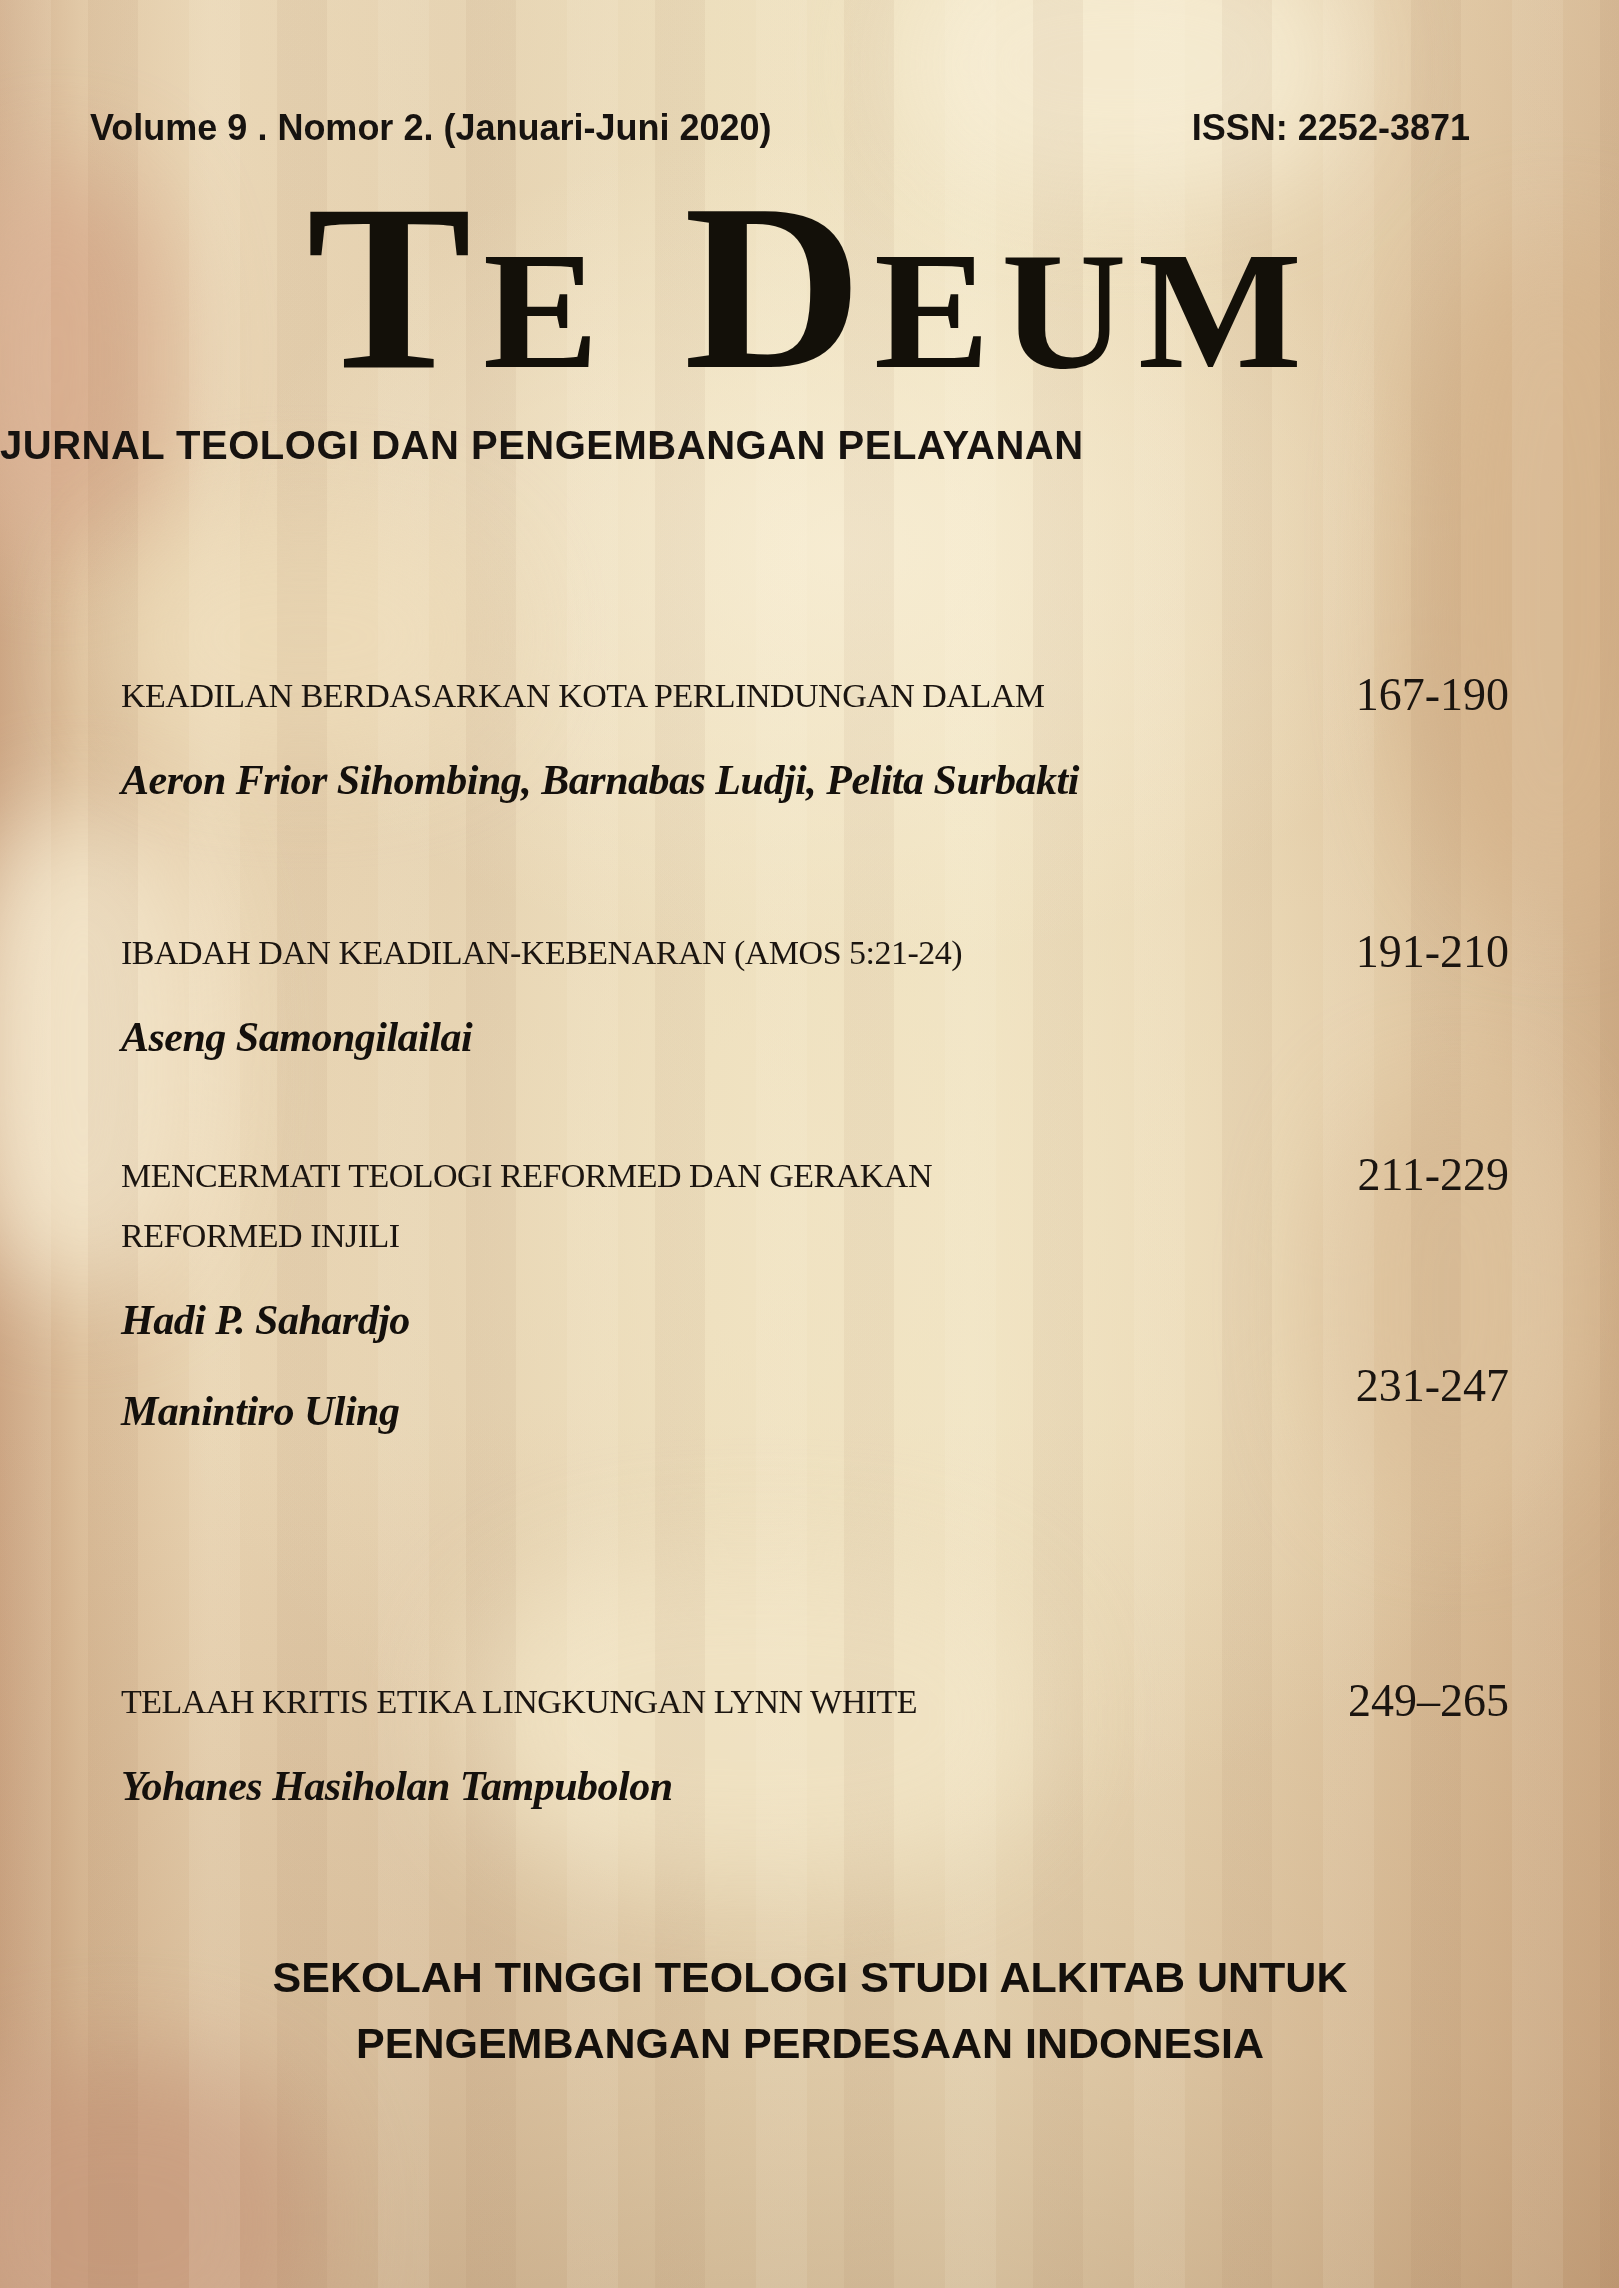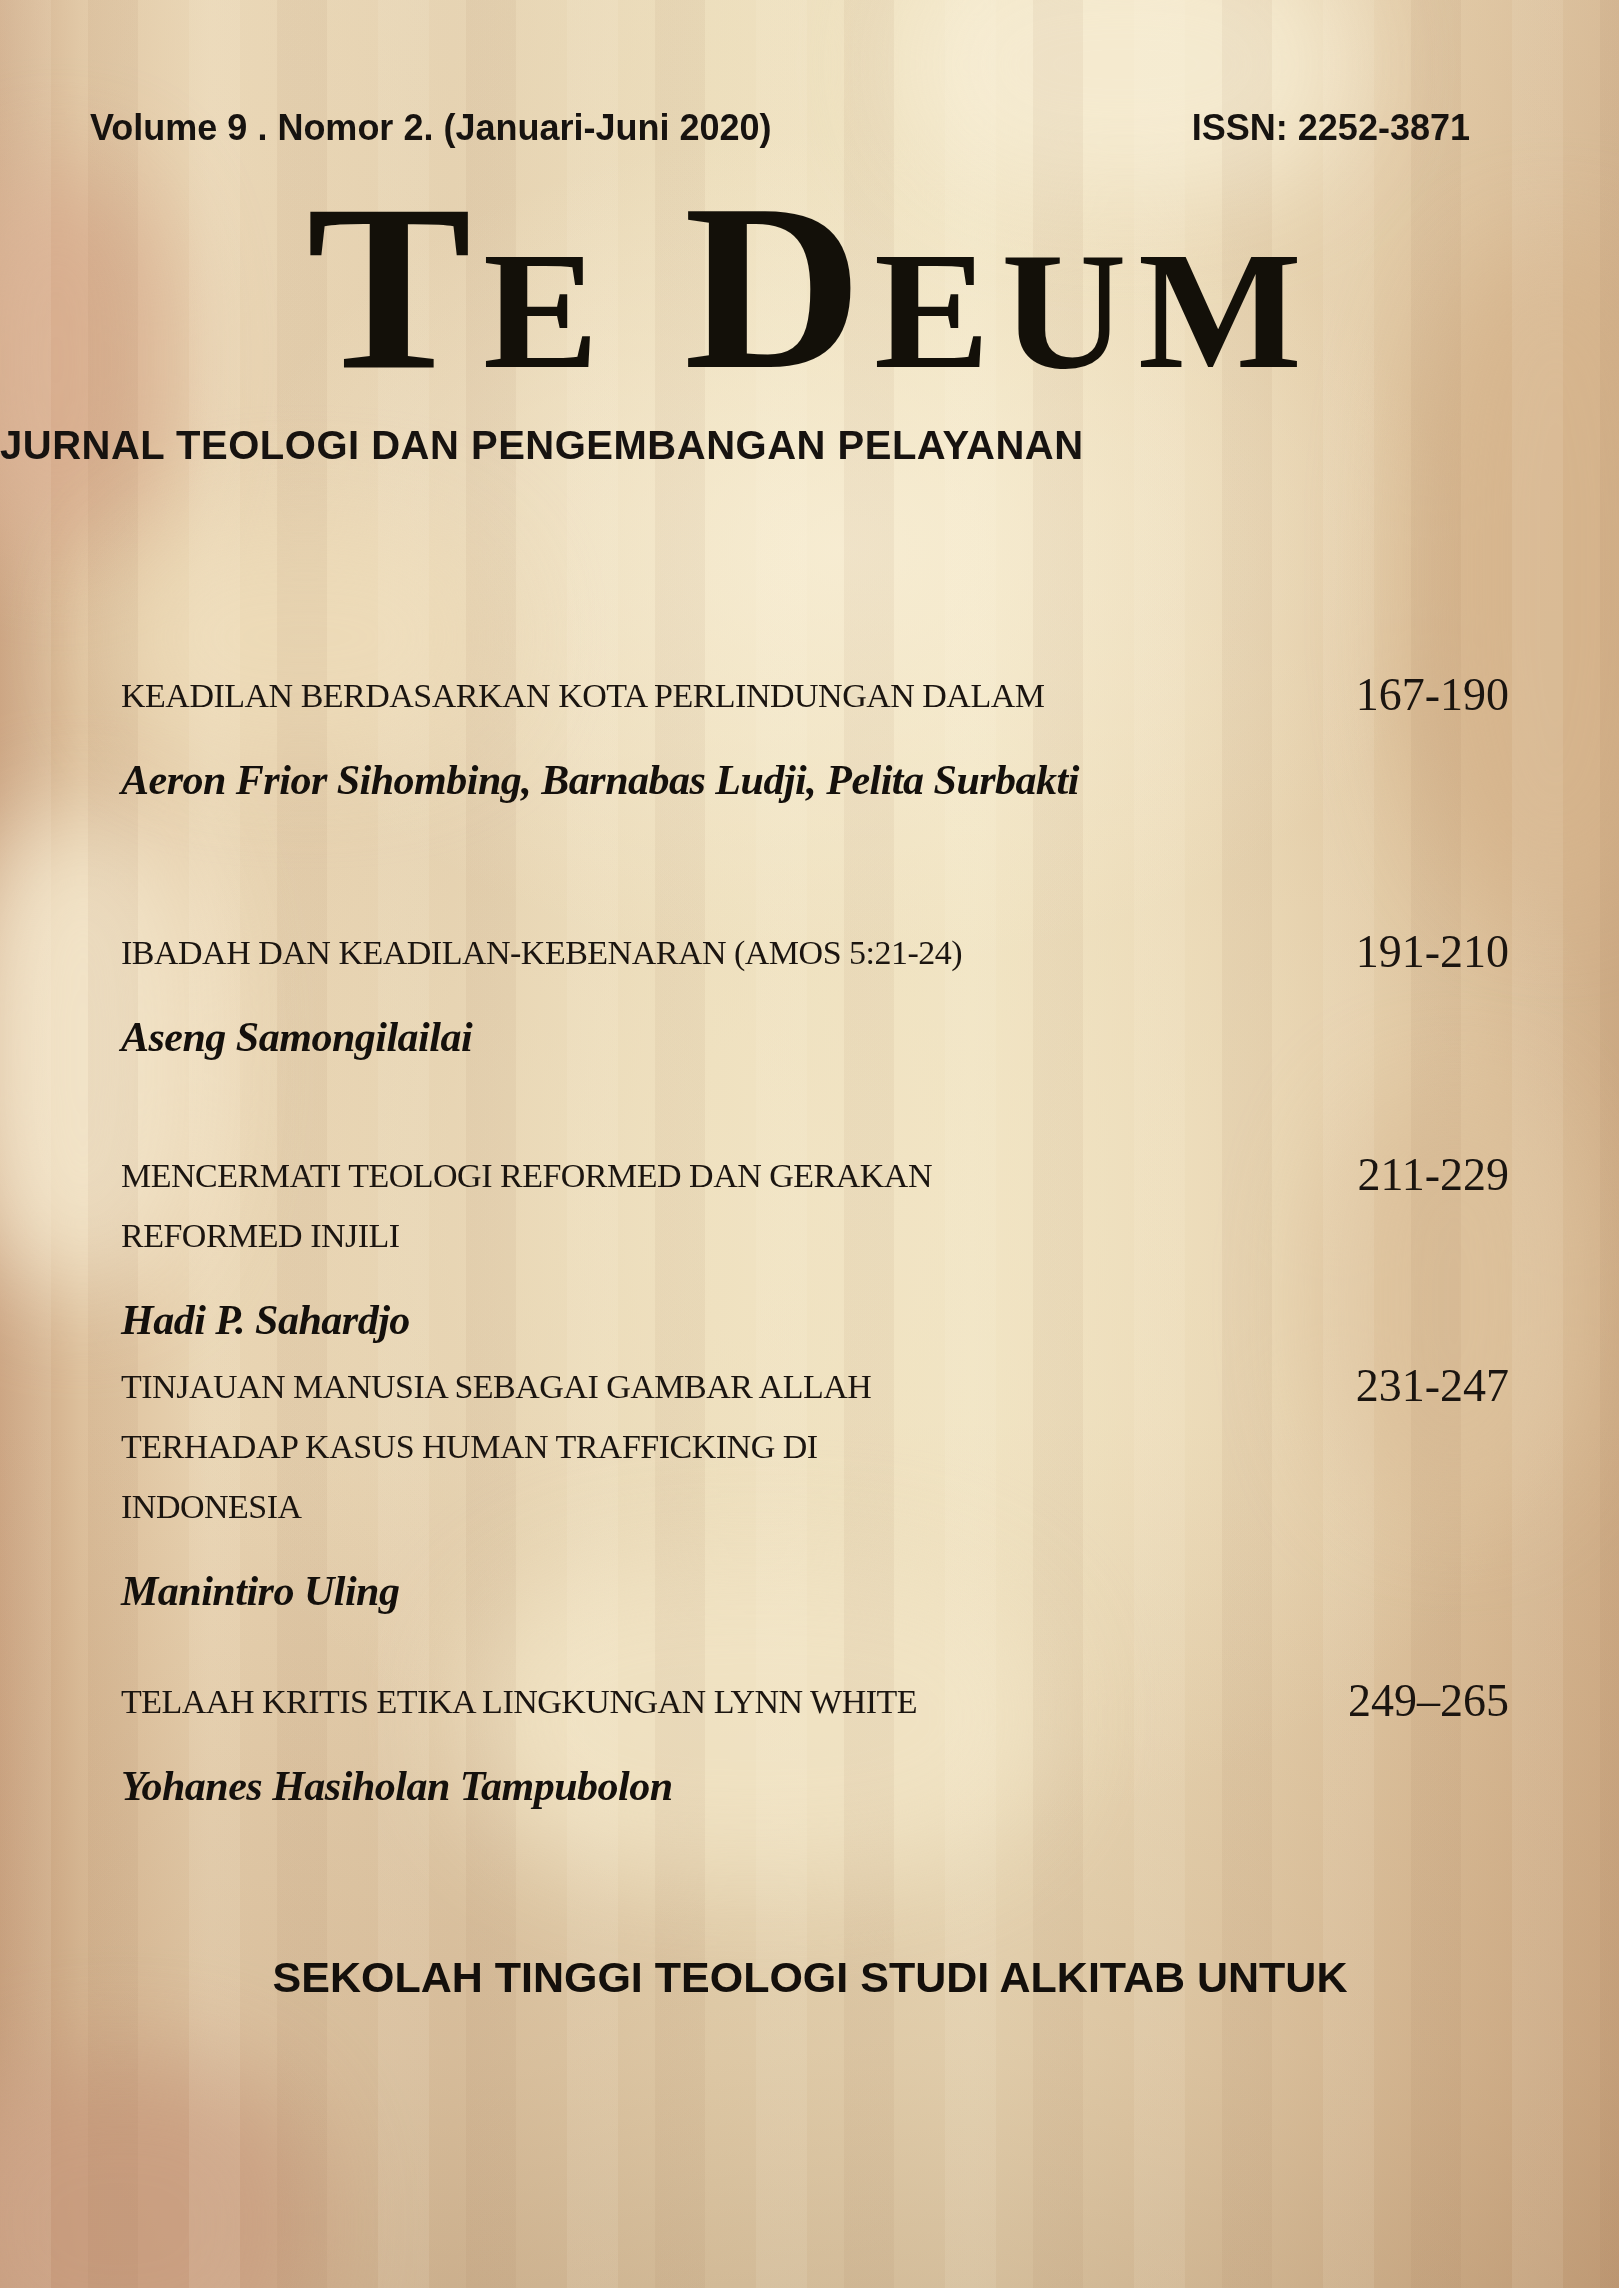--- a/index.html
+++ b/index.html
@@ -135,38 +135,34 @@
       <div class="toc-entry e3">
         <div class="entry-title">
           <span class="title-line">MENCERMATI TEOLOGI REFORMED DAN GERAKAN</span>
           <span class="title-line">REFORMED INJILI</span>
         </div>
         <span class="entry-pages">211-229</span>
         <div class="entry-authors">Hadi P. Sahardjo</div>
       </div>
 
       <div class="toc-entry e4">
-        <div class="entry-title">
-          <span class="title-line">TINJAUAN MANUSIA SEBAGAI GAMBAR ALLAH</span>
-          <span class="title-line">TERHADAP KASUS HUMAN TRAFFICKING DI</span>
-          <span class="title-line">INDONESIA</span>
-        </div>
         <span class="entry-pages">231-247</span>
         <div class="entry-authors">Manintiro Uling</div>
       </div>
 
       <div class="toc-entry e5">
         <div class="entry-title">
           <span class="title-line">TELAAH KRITIS ETIKA LINGKUNGAN LYNN WHITE</span>
         </div>
         <span class="entry-pages">249–265</span>
         <div class="entry-authors">Yohanes Hasiholan Tampubolon</div>
       </div>
 
     </div>
 
     <div class="footer">
       <span class="title-line">SEKOLAH TINGGI TEOLOGI STUDI ALKITAB UNTUK</span>
+      <span class="title-line">PENGEMBANGAN PERDESAAN INDONESIA</span>
     </div>
 
   </div>
 </div>
 
 
 </body></html>

